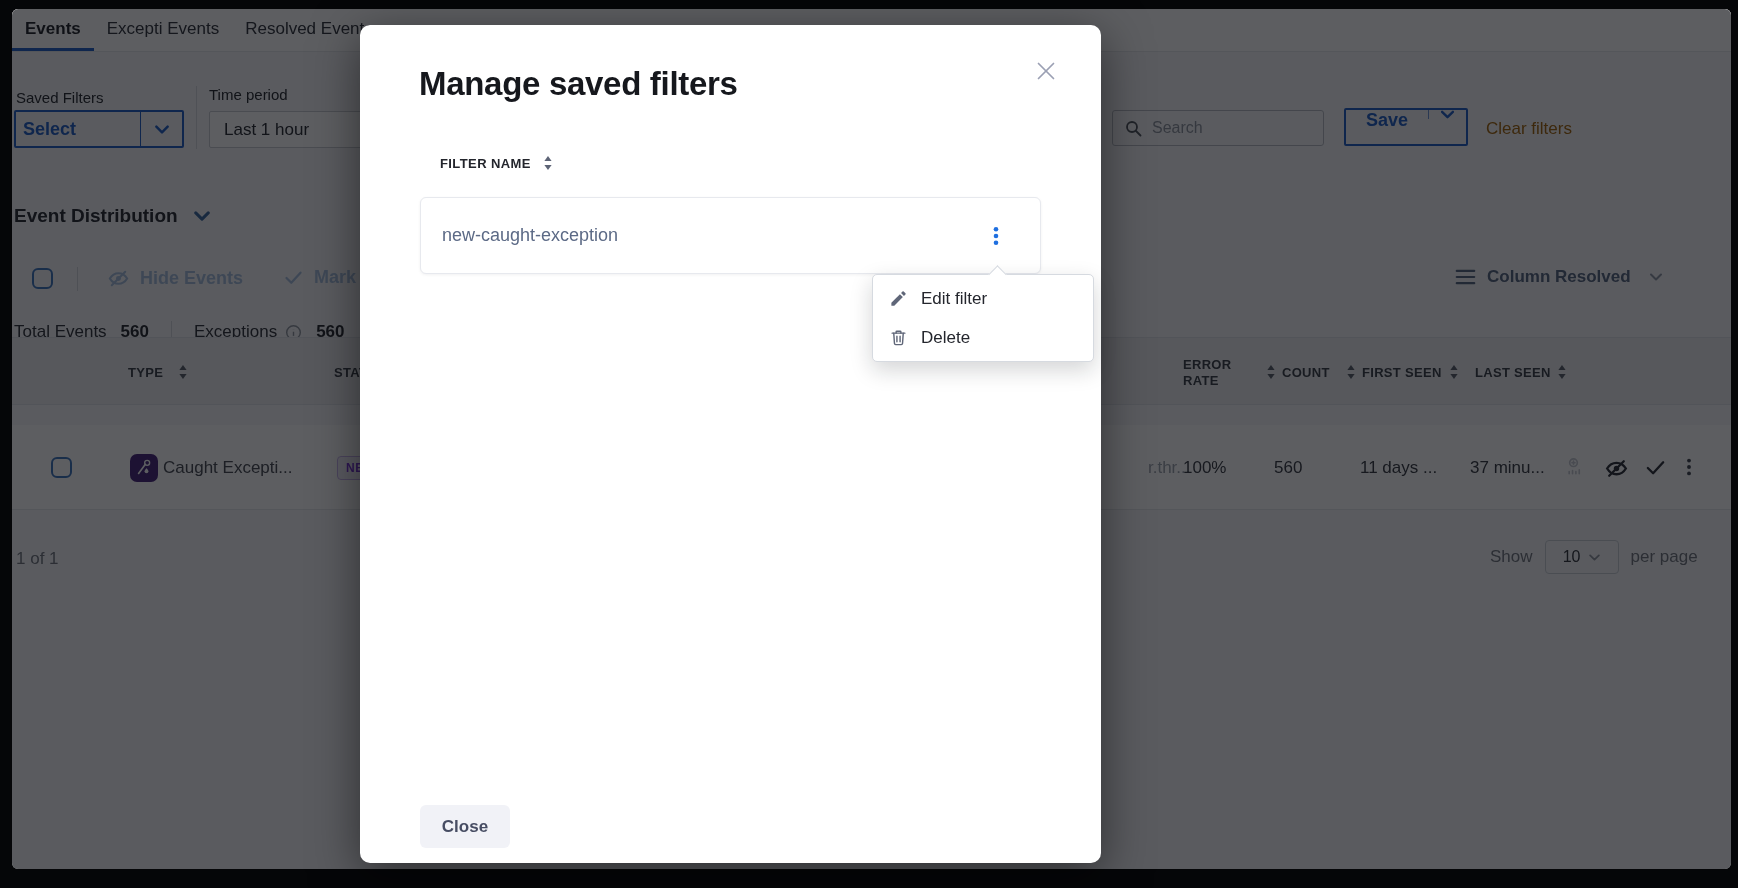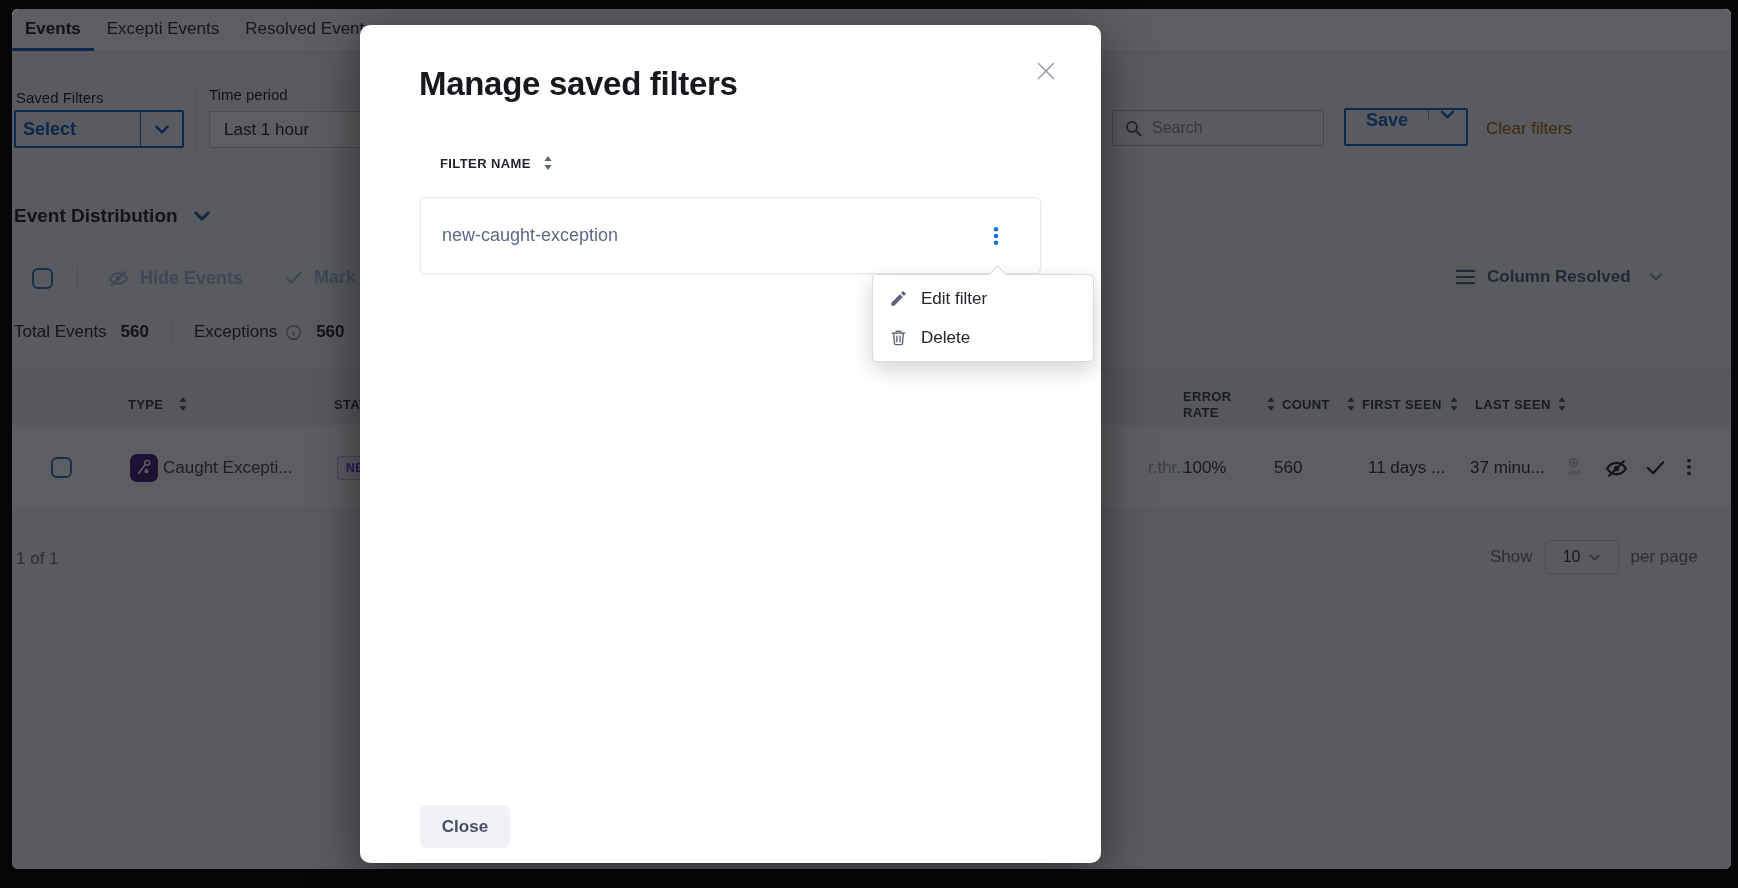--- a/index.html
+++ b/index.html
@@ -73,21 +73,21 @@
   .btn-mark { left:271px; top:258px; }
   .col-chooser { position:absolute; left:1443px; top:258px; display:flex; align-items:center; gap:11px; color:#53637e; font-size:17px; font-weight:bold; }
   .col-chooser .cc-caret { color:#8e96a4; margin-left:8px; }
   
   .summary { position:absolute; left:2px; top:313px; height:20px; display:flex; align-items:center; font-size:17px; color:#2b2e35; }
   .summary .num { font-weight:bold; color:#22252b; }
   .sum-div { width:1px; height:22px; background:#d3d6db; margin:0 22px; }
   .info-ic { color:#8d939d; margin:0 4px 0 8px; display:flex; }
   
   .thead {
-    position:absolute; left:0; top:360px; width:1719px; height:68px;
+    position:absolute; left:0; top:328px; width:1719px; height:68px;
     background:#eceef1; border-top:1px solid #dfe2e6; border-bottom:1px solid #dfe2e6;
   }
   .th { position:absolute; font-size:13px; font-weight:bold; letter-spacing:.3px; color:#373b43; }
   .sort { position:absolute; color:#575c66; display:flex; }
   .trow {
     position:absolute; left:0; top:416px; width:1719px; height:85px;
     background:#ffffff; border-bottom:1px solid #e4e6ea;
   }
   .cb-row { position:absolute; left:39px; top:32px; width:21px; height:21px; }
   .type-ic {
@@ -313,21 +313,21 @@
           <path d="M5.5 18.5L13.6 7.6" stroke="#fff" stroke-width="2" stroke-linecap="round"></path>
           <circle cx="15.8" cy="5.8" r="3" fill="none" stroke="#fff" stroke-width="1.6"></circle>
           <path d="M15 12.4s2.3 2 2.3 3.5a2.3 2.3 0 11-4.6 0c0-1.5 2.3-3.5 2.3-3.5z" fill="#fff"></path>
         </svg>
     </div>
     <div class="cell" style="left:151px; color:#43474f;">Caught Excepti...</div>
     <div class="badge-new">NEW</div>
     <div class="cell muted" style="left:1136px;">r.thr...</div>
     <div class="cell" style="left:1171px;">100%</div>
     <div class="cell" style="left:1262px;">560</div>
-    <div class="cell" style="left:1348px;margin-left:8px;">11 days ...</div>
+    <div class="cell" style="left:1348px;">11 days ...</div>
     <div class="cell" style="left:1458px;">37 minu...</div>
     <div class="row-ic" style="left:1550px; color:#c4c8d0;">
       <svg width="23" height="23" viewBox="0 0 24 24" fill="none" stroke="currentColor" stroke-width="1.7" stroke-linecap="round">
           <circle cx="12" cy="7" r="4"></circle>
           <path d="M12 5.4v3.2M10.4 7h3.2"></path>
           <path d="M7.5 18.5v-2.2M11 18.5v-3.2M14.5 18.5v-2.2M18 18.5v-4"></path>
         </svg>
     </div>
     <div class="row-ic" style="left:1592px;">
       <svg width="25" height="25" viewBox="0 0 24 24" fill="none" stroke="currentColor" stroke-width="2.2" stroke-linecap="round">

